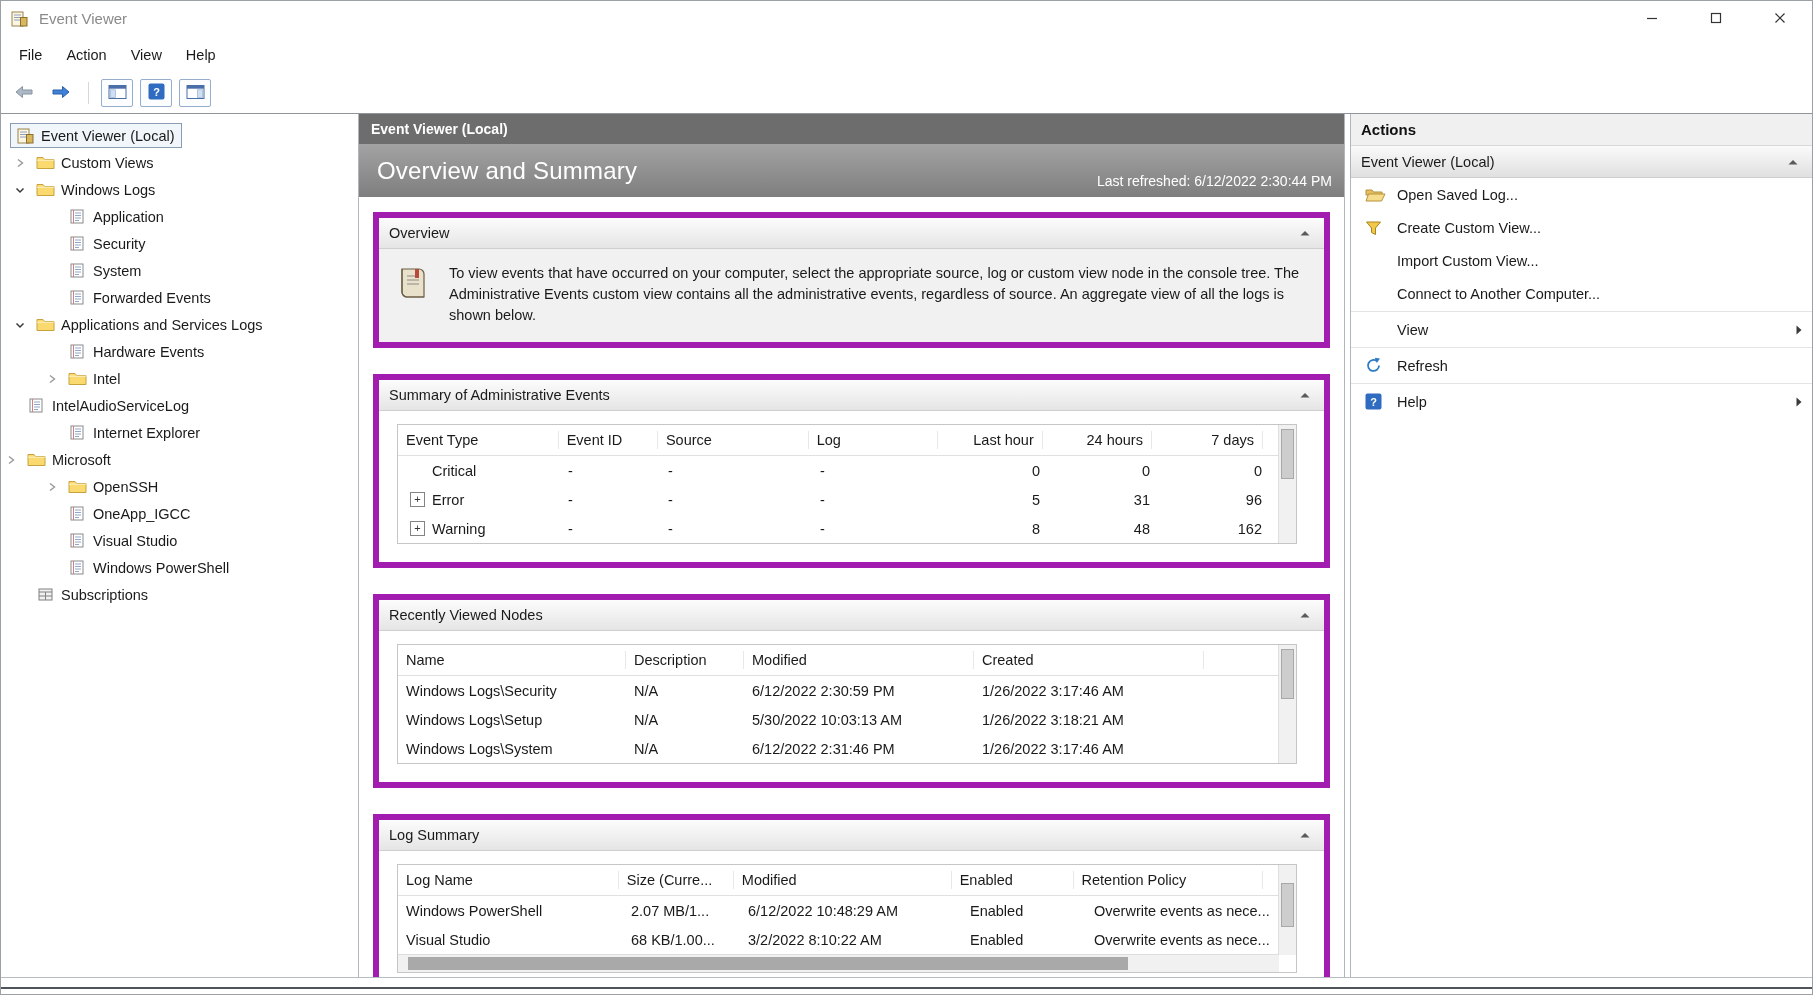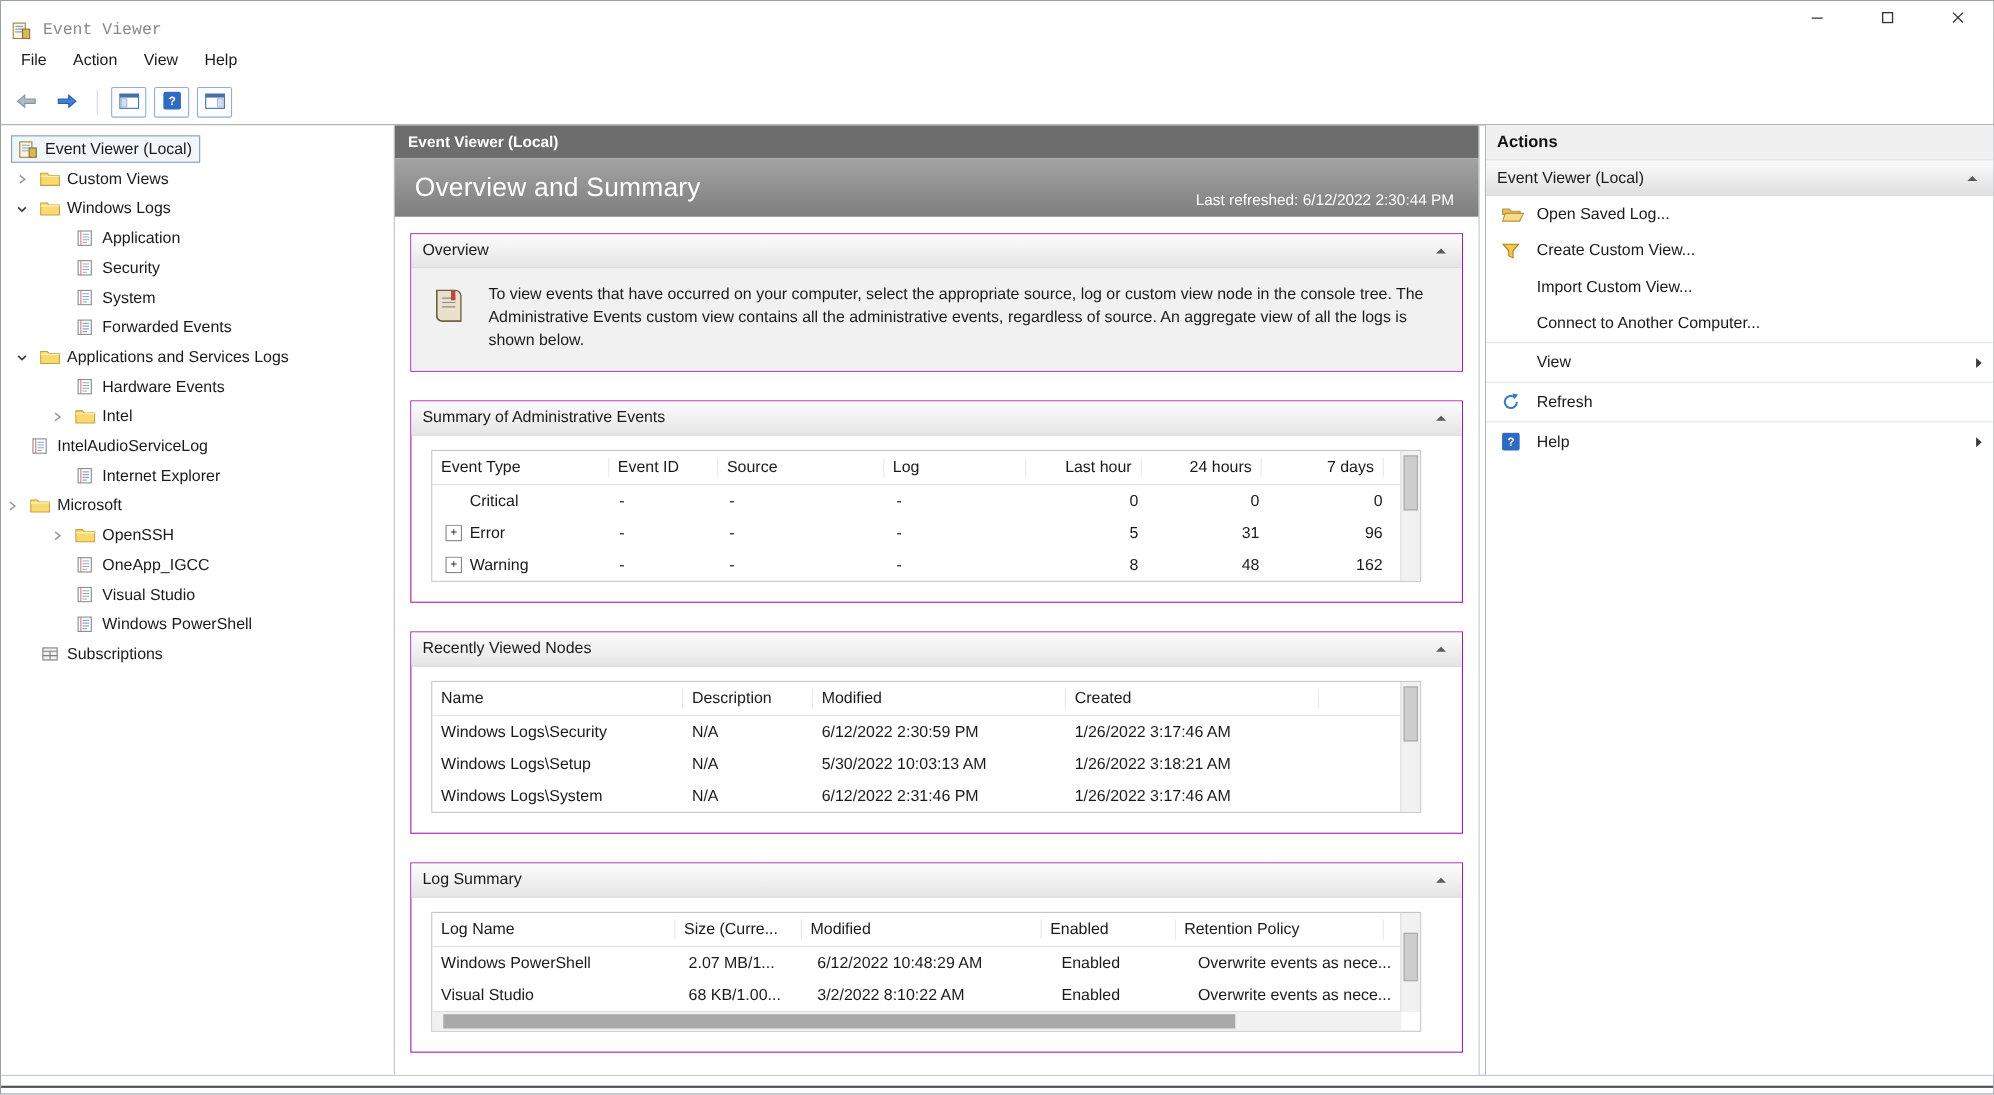--- a/index.html
+++ b/index.html
@@ -4,21 +4,21 @@
 <style>
   html,body{margin:0;padding:0;}
   body{
     width:1813px;height:995px;position:relative;overflow:hidden;
     background:#fff;color:#111;
     font-family:"Liberation Sans", sans-serif;font-size:14px;
   }
   .window{position:absolute;inset:0;border:1px solid #9aa0a6;box-sizing:border-box;background:#fff;}
 
   
-  .titlebar{height:35px;display:flex;align-items:flex-end;padding-left:10px;position:relative;background:#fff;font-family:Liberation Mono, monospace;}
+  .titlebar{height:35px;display:flex;align-items:center;padding-left:10px;position:relative;background:#fff;}
   .app-icon{width:20px;display:inline-flex;margin-right:8px;}
   .win-title{color:#8a8a8a;font-size:15px;}
   .win-controls{position:absolute;right:0;top:0;height:35px;display:flex;}
   .win-btn{width:64px;height:35px;display:flex;align-items:center;justify-content:center;cursor:default;}
 
   
   .menubar{height:38px;display:flex;align-items:center;padding-left:6px;background:#fff;}
   .menu-item{padding:5px 12px;font-size:14.5px;color:#1a1a1a;}
 
   
@@ -38,24 +38,24 @@
   .tree-icon{width:24px;flex:none;display:inline-flex;justify-content:center;margin-right:4px;}
   .tree-label{color:#1a1a1a;}
 
   
   .center-panel{flex:1;display:flex;flex-direction:column;background:#fff;border-right:1px solid #b0b6bc;min-width:0;}
   .center-header{height:30px;flex:none;background:#6d6d6d;color:#fff;font-weight:bold;font-size:14px;
                  display:flex;align-items:center;padding-left:12px;}
   .banner{height:53px;flex:none;background:linear-gradient(180deg,#a3a3a3,#7e7e7e);position:relative;
           display:flex;align-items:center;padding-left:18px;}
   .banner-title{color:#fff;font-size:24px;letter-spacing:.2px;}
-  .banner-refresh{position:absolute;right:22px;bottom:8px;color:#fff;font-size:14px;margin-top:16px;}
+  .banner-refresh{position:absolute;right:12px;bottom:8px;color:#fff;font-size:14px;margin-top:16px;}
   .center-content{flex:1;padding:15px 14px 0 14px;overflow:hidden;background:#fff;}
 
-  .box{border:1px solid #a21caf;margin-bottom:26px;background:#fff;}
+  .box{border:6px solid #a21caf;margin-bottom:26px;background:#fff;}
   .box-header{height:30px;background:linear-gradient(180deg,#fcfcfc,#e5e5e5);border-bottom:1px solid #cfcfcf;
               display:flex;align-items:center;padding:0 8px 0 10px;font-size:14.5px;color:#1a1a1a;}
   .collapse-btn{margin-left:auto;width:22px;display:inline-flex;justify-content:center;align-items:center;}
   .overview-body{background:#f1f1f1;display:flex;gap:18px;padding:14px 20px 16px 16px;align-items:flex-start;}
   .overview-body p{margin:0;font-size:14.5px;line-height:1.45;color:#1a1a1a;max-width:1060px;}
   .book-icon{flex:none;margin-top:2px;}
   .table-body{padding:13px 18px 18px 18px;}
 
   
   .lv{border:1px solid #c6c6c6;width:900px;position:relative;box-sizing:border-box;background:#fff;}

